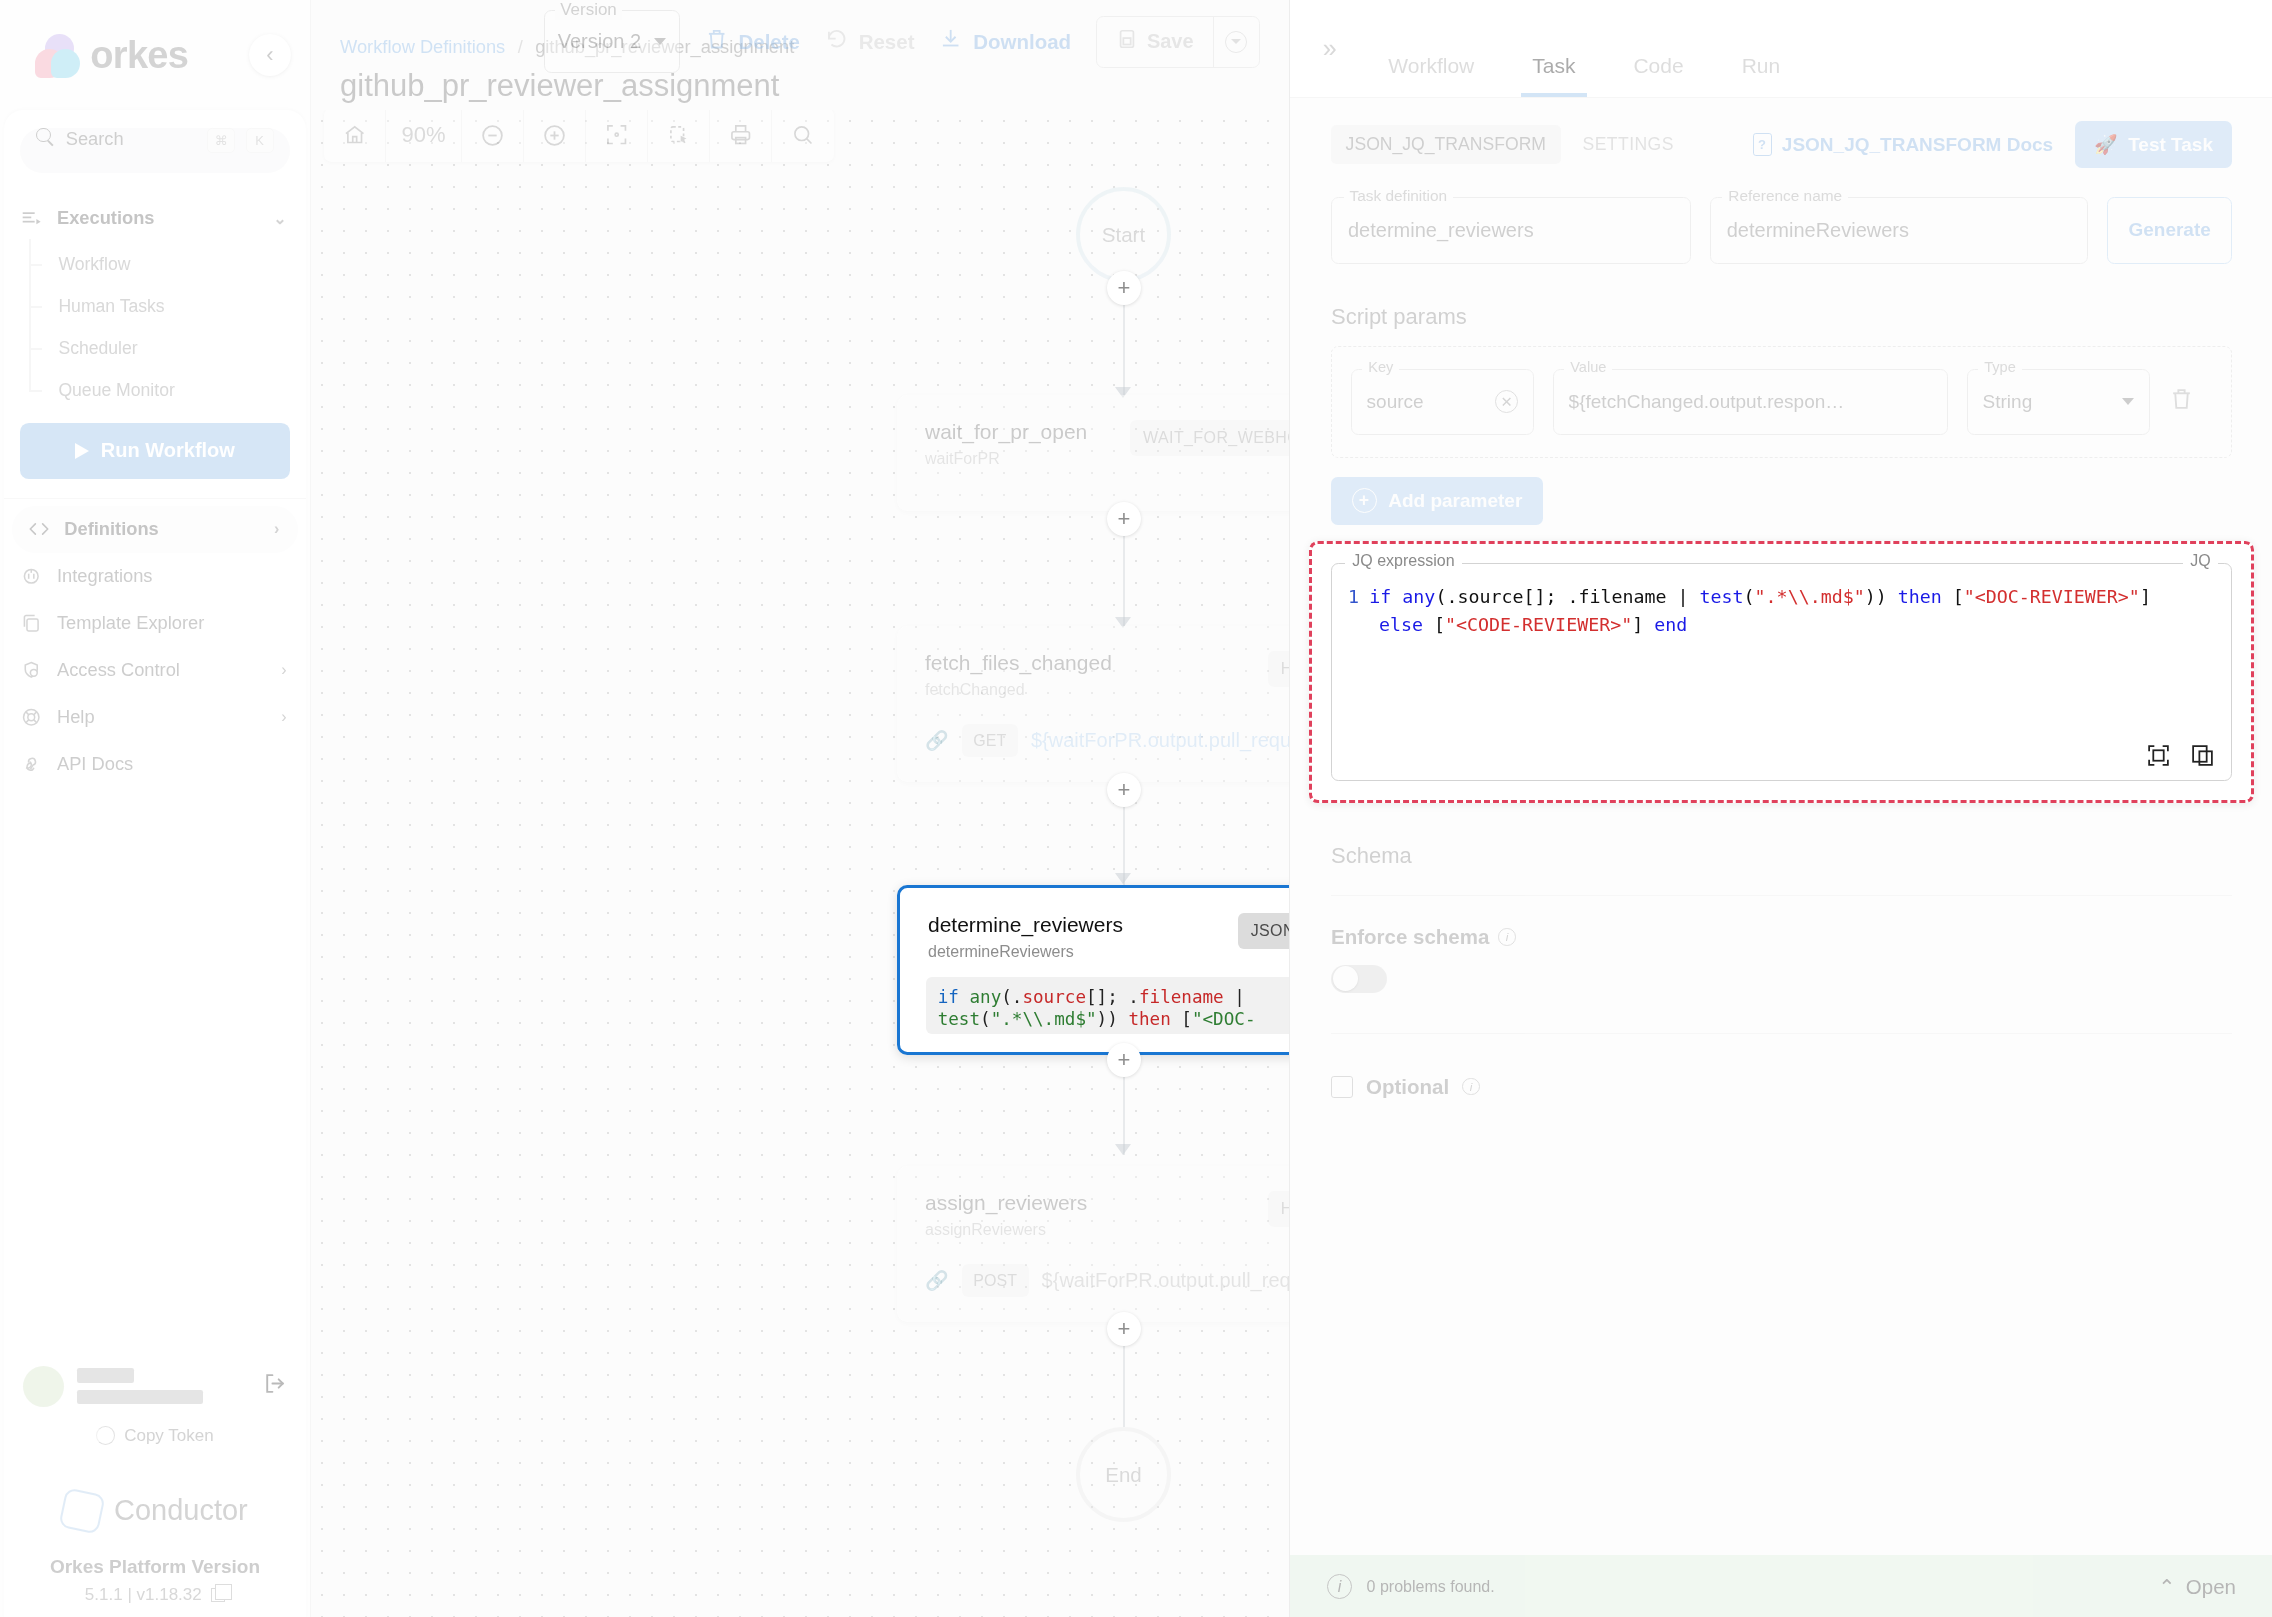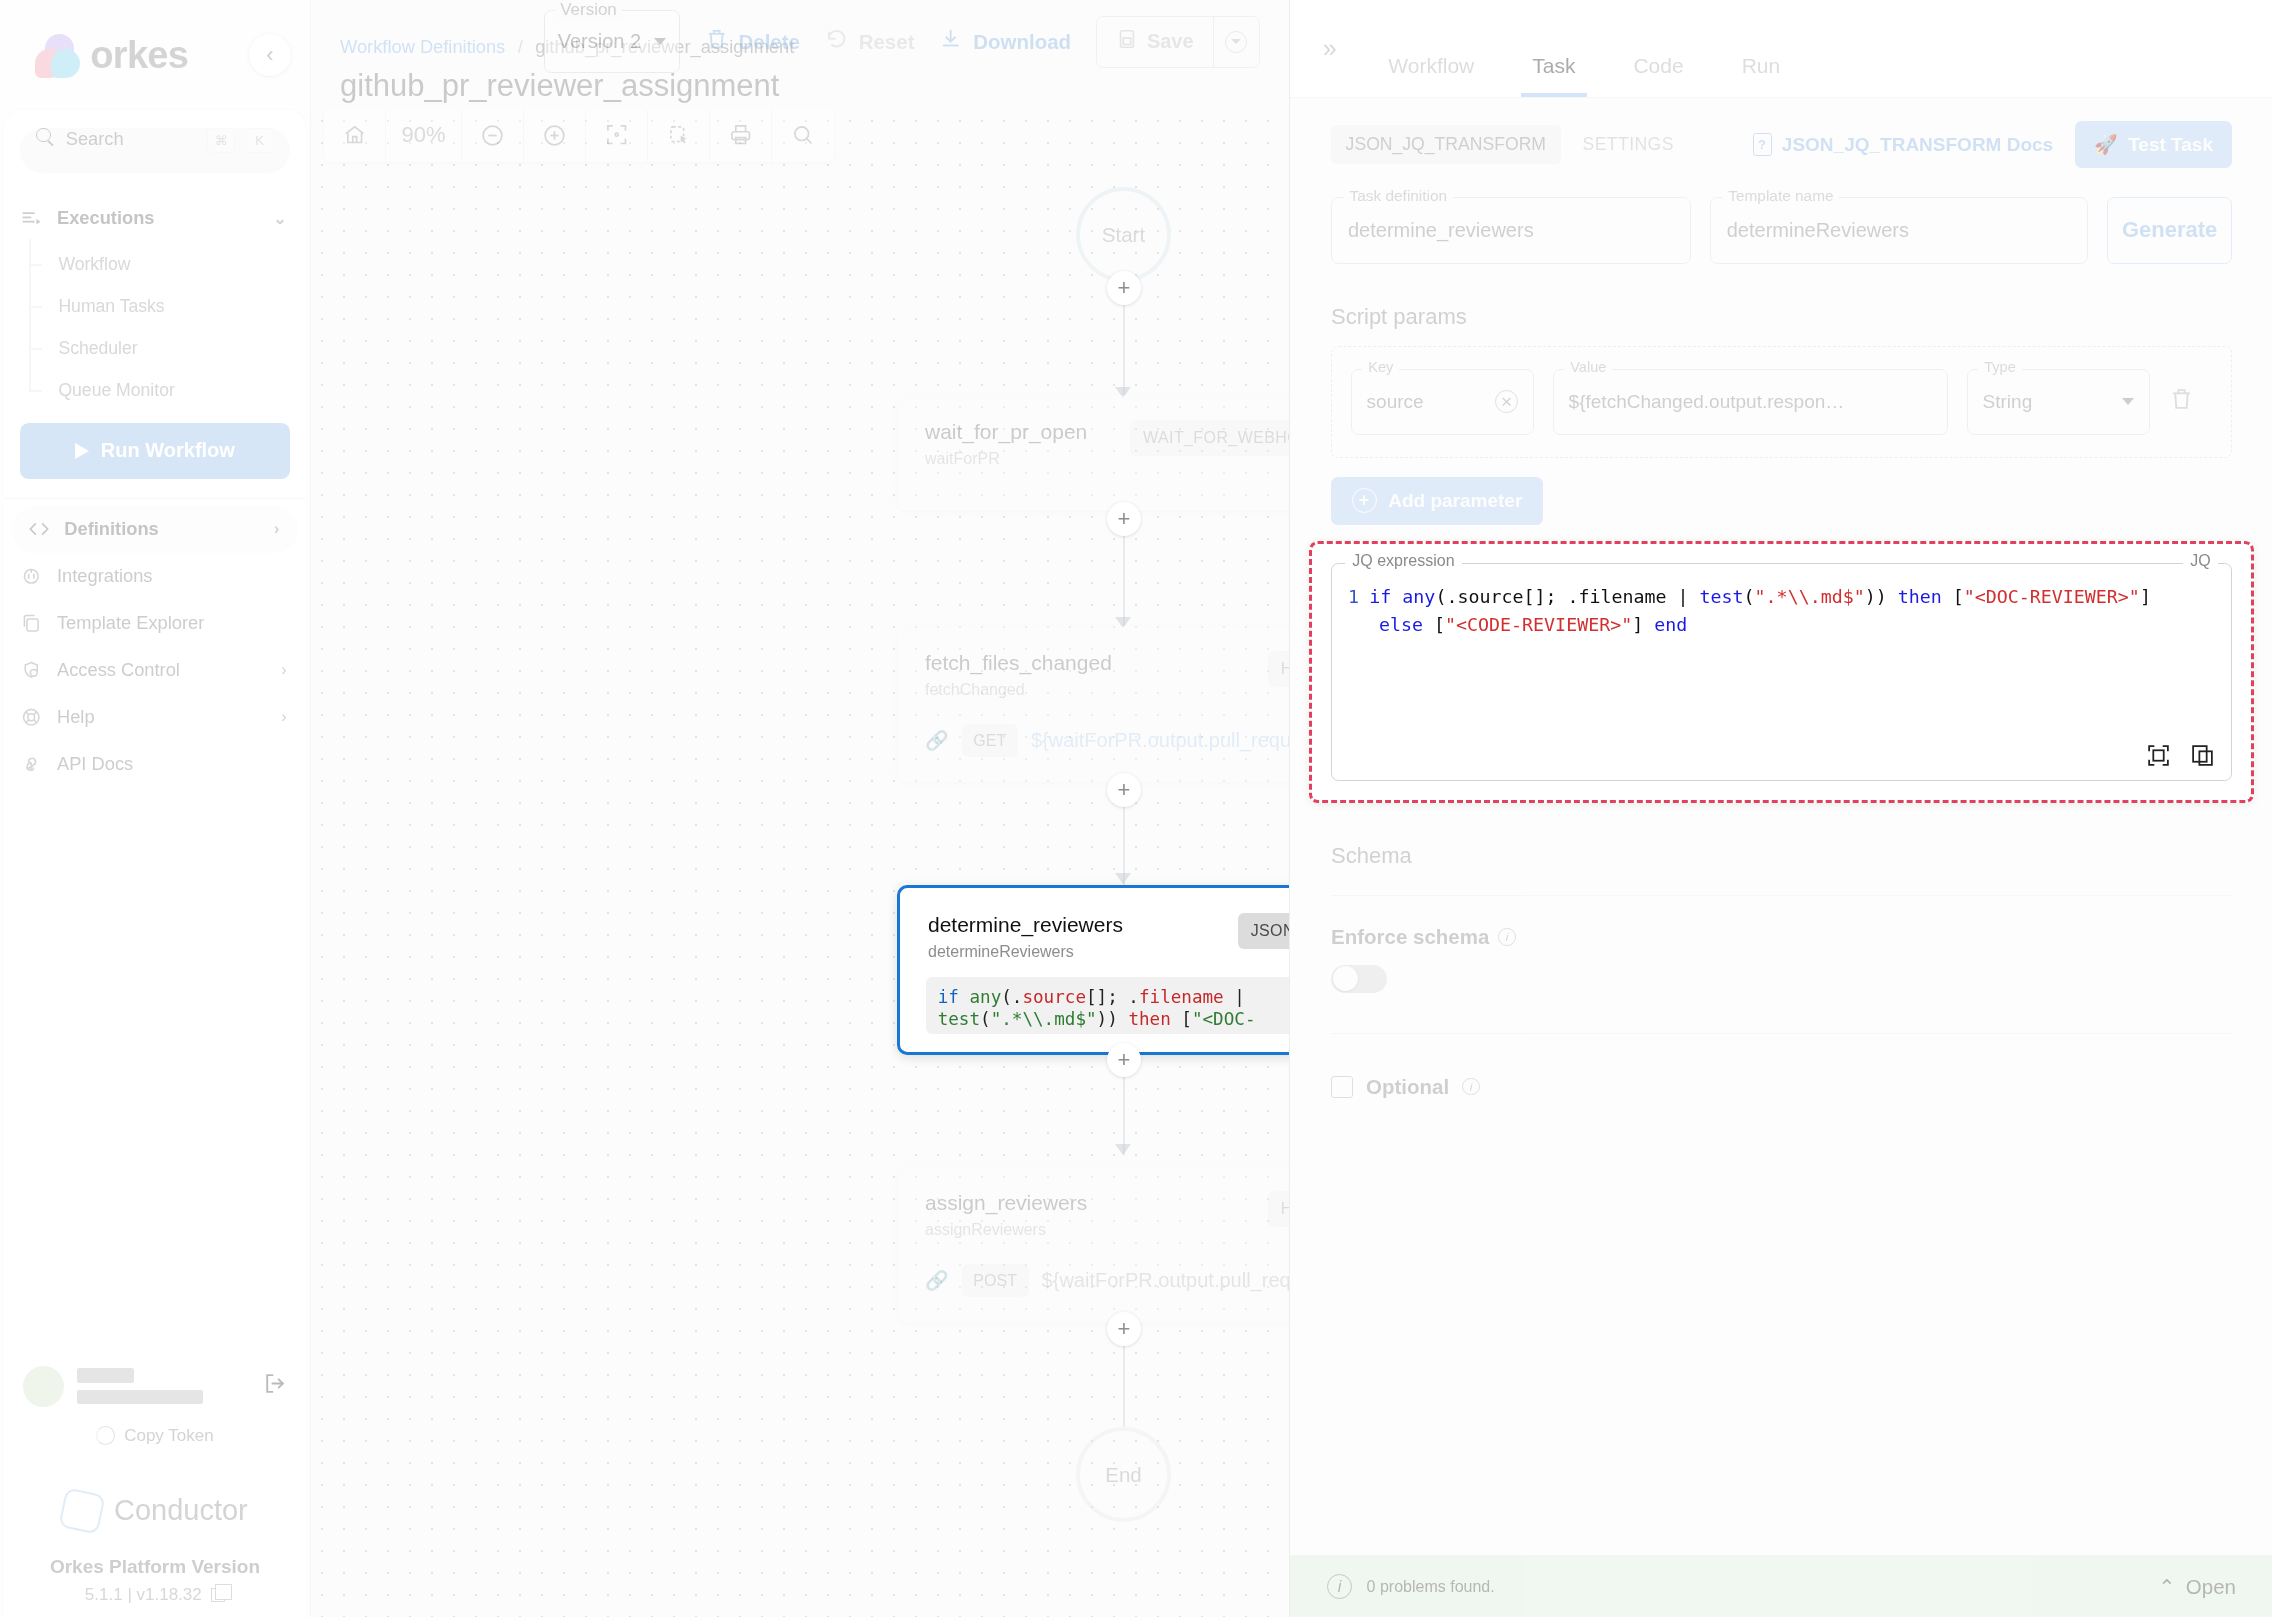--- a/index.html
+++ b/index.html
@@ -248,21 +248,21 @@
   .docs-link { display:flex; align-items:center; gap:10.3px; color:#8fb9e6; font-size:19px; font-weight:700;}
   .docs-q { width:19px;height:23.4px;border:1.8px solid #8fb9e6; border-radius:2.9px; display:flex;align-items:center;justify-content:center;font-size:13px;}
   .test-task { background:#b3d2f2; color:#fff; font-size:19px;font-weight:700; padding:11.7px 19px;border-radius:6.6px; display:flex;align-items:center;gap:10.3px;}
 
   .field-row { display:flex; align-items:stretch; gap: 19px; margin-top: 29px; }
   .tfield { position:relative; border:1.2px solid #dcdcdc; border-radius:7.3px; background:#fff; height: 67px; display:flex;align-items:center; padding: 0 16px;}
   .tfield .legend { position:absolute; top:-11px; left:11.7px; background:#fdfdfd; padding:0 5.9px; font-size:15.4px;color:#aaa;}
   .tfield .val { font-size:20px; color:#8d8d8d; }
   .tfield.f1 { width: 363px; }
   .tfield.f2 { width: 382px; }
-  .gen-btn { border:1.2px solid #b9d6f2; border-radius:7.3px; width:126px; display:flex;align-items:center;justify-content:center;color:#8fb9e6;font-size:22px;font-weight:600;}
+  .gen-btn { border:1.2px solid #b9d6f2; border-radius:7.3px; width:126px; display:flex;align-items:center;justify-content:center;color:#8fb9e6;font-size:19px;font-weight:600;}
 
   .sect-title { font-size:22px; color:#909090; margin-top: 40px; }
   .params-box { border:1.5px dashed #d8d8d8; border-radius:7.3px; padding: 22px 19px; margin-top: 16px; display:flex; align-items:center; gap: 19px;}
   .pfield { position:relative; border:1.2px solid #dcdcdc;border-radius:7.3px;background:#fff;height:66px;display:flex;align-items:center;padding:0 14.6px;}
   .pfield .legend{position:absolute;top:-11px;left:10.3px;background:#fdfdfd;padding:0 5.9px;font-size:14.6px;color:#aaa;}
   .pfield .val{font-size:19px;color:#8d8d8d;flex:1;white-space:nowrap;overflow:hidden;}
   .pfield.key { width: 183px; }
   .pfield.value { width: 395px; }
   .pfield.type { width: 183px; }
   .clear-x { width:23.4px;height:23.4px;border:1.5px solid #b6b6b6;border-radius:50%;display:flex;align-items:center;justify-content:center;color:#9a9a9a;font-size:14.6px;flex:0 0 23.4px;}
@@ -639,21 +639,21 @@
             <span>Test Task</span>
           </span>
         </div>
 
         <div class="field-row">
           <div class="tfield f1">
             <span class="legend">Task definition</span>
             <span class="val">determine_reviewers</span>
           </div>
           <div class="tfield f2">
-            <span class="legend">Template name</span>
+            <span class="legend">Reference name</span>
             <span class="val">determineReviewers</span>
           </div>
           <div class="gen-btn">Generate</div>
         </div>
 
         <div class="sect-title">Script params</div>
         <div class="params-box">
           <div class="pfield key">
             <span class="legend">Key</span>
             <span class="val">source</span>

